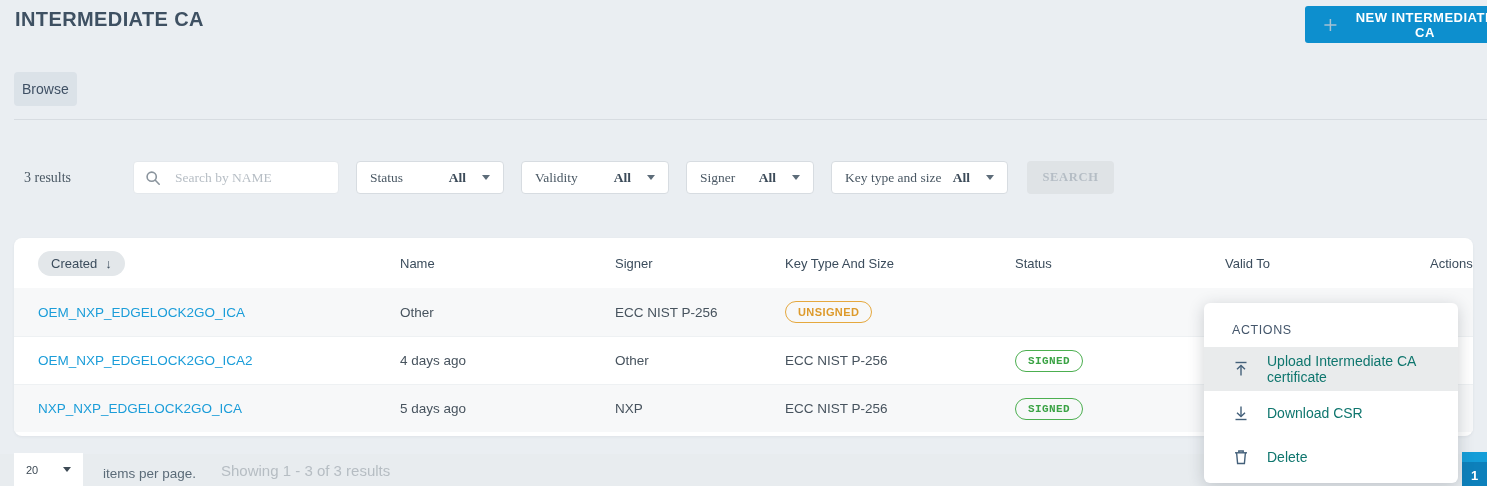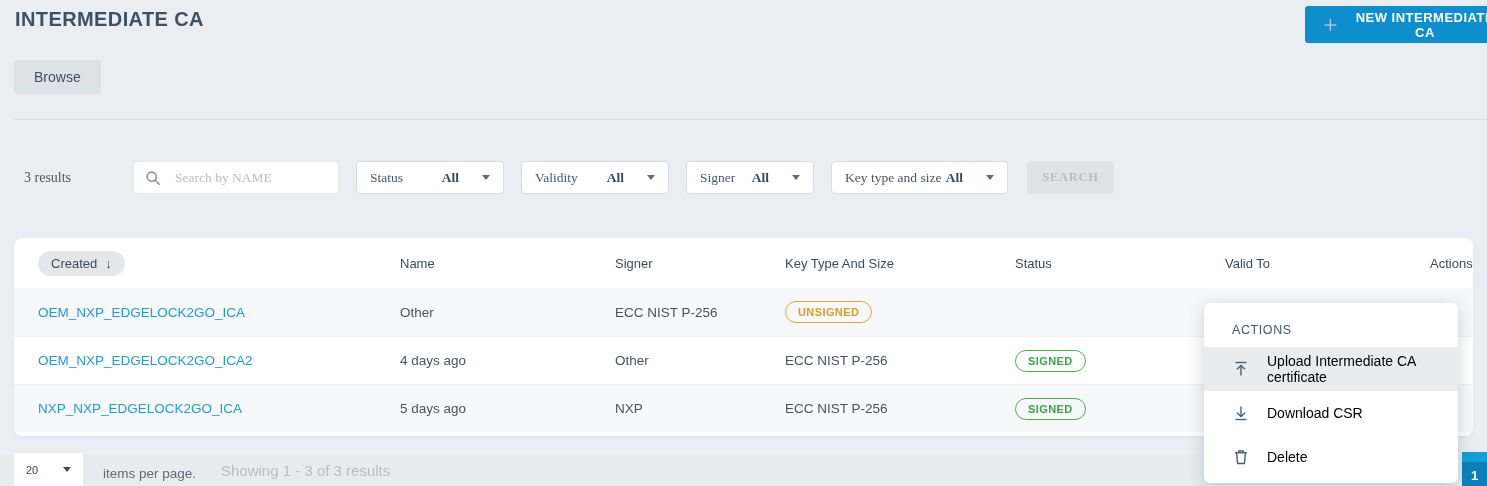--- a/index.html
+++ b/index.html
@@ -11,37 +11,37 @@
     color:#47535e;
   }
   
   .page-title { position:absolute; left:15px; top:8px; font-size:20px; font-weight:700;
     color:#3e5062; letter-spacing:.4px; }
   .new-btn { position:absolute; left:1305px; top:6px; height:37px; width:195px;
     background:#0d8fce; color:#fff; border:none; border-radius:3px; cursor:pointer;
     font-size:13px; font-weight:700; letter-spacing:.5px;
     display:flex; align-items:center; gap:12px; padding-left:18px;
     font-family:inherit; }
-  .browse-btn { position:absolute; left:14px; top:60px; height:34px; padding:0 20px;
+  .browse-btn { position:absolute; left:14px; top:72px; height:34px; padding:0 8px;
     background:#dbe2e8; color:#3f5064; font-size:14px; border:none; border-radius:4px;
     display:flex; align-items:center; cursor:pointer; font-family:inherit; }
   .rule { position:absolute; left:14px; right:0; top:119px; height:1px; background:#d7dce1; }
 
   
   .filters { position:absolute; left:24px; top:161px; height:33px; display:flex; align-items:center;font-family:Liberation Serif, serif; }
   .results { font-size:14px; color:#4a5864; margin-right:62px; white-space:nowrap; }
   .search-box { width:206px; height:33px; background:#fff; border:1px solid #e4e8ec;
     border-radius:4px; display:flex; align-items:center; gap:14px; padding:0 11px; margin-right:17px; }
   .search-box input { border:none; outline:none; flex:1; min-width:0; font-size:13.5px;
     color:#45525e; background:transparent; font-family:inherit; }
   .search-box input::placeholder { color:#b7bec5; }
   .select { height:33px; background:#fff; border:1px solid #d7dce1; border-radius:4px;
     display:flex; align-items:center; justify-content:space-between; padding:0 13px;
     margin-right:17px; font-size:13.5px; color:#4a5864; cursor:pointer; }
-  .select .val { font-weight:700; color:#3c4b59; display:flex; align-items:center; gap:23px; }
+  .select .val { font-weight:700; color:#3c4b59; display:flex; align-items:center; gap:16px; }
   .caret { width:0; height:0; border-left:4.5px solid transparent; border-right:4.5px solid transparent;
     border-top:5px solid #5d6c79; }
   .w-status{width:148px} .w-validity{width:148px} .w-signer{width:128px} .w-key{width:177px}
   .search-btn { width:87px; height:33px; background:#dfe3e6; border:none; border-radius:4px;
     color:#b5bdc5; font-size:12.5px; font-weight:700; letter-spacing:.7px; margin-left:2px;
     font-family:inherit; }
 
   
   .card { position:absolute; left:14px; top:238px; width:1459px; background:#fff;
     border-radius:8px; overflow:hidden; box-shadow:0 1px 3px rgba(40,50,60,.06); padding-bottom:4px; }
@@ -52,28 +52,28 @@
   .thead + .trow { border-top:none; }
   .r-odd { background:#f7f8f9; }
   .col-actions { text-align:right; }
   .created-pill { display:inline-flex; align-items:center; gap:8px; background:#e3e7ea;
     border-radius:14px; padding:5px 13px; justify-self:start; cursor:pointer; color:#3b4c5c; }
   .sort-arrow { font-size:13px; color:#3b4c5c; }
   .cell-link { color:#1b9dd9; text-decoration:none; cursor:pointer; }
   .badge { display:inline-flex; padding:4px 12px; border-radius:12px; font-size:11px;
     font-weight:700; letter-spacing:.4px; justify-self:start; }
   .badge-unsigned { color:#dd9a2b; border:1.5px solid #e5a83e; }
-  .badge-signed   { color:#3ba345; border:1.5px solid #4caf50; }
+  .badge-signed   { color:#3ba345; border:1.5px solid #4caf50;font-family:Liberation Mono, monospace; }
 
   
   .menu { position:absolute; left:1204px; top:303px; width:254px; background:#fff;
     border-radius:6px; box-shadow:0 3px 16px rgba(40,50,65,.22); padding:16px 0 4px; z-index:5; }
   .menu-title { padding:4px 28px 10px; font-size:12.5px; color:#44566b; letter-spacing:.6px; }
   .menu-item { height:44px; display:flex; align-items:center; gap:17px; padding:0 28px;
-    font-size:14px; color:#000000; cursor:pointer; }
+    font-size:14px; color:#0f766e; cursor:pointer; }
   .menu-item.hover { background:#e9ebec; }
   .menu-item svg { flex:0 0 auto; }
 
   
   .footer { position:absolute; left:0; right:0; top:454px; height:32px; background:#e8ecef; }
   .pp-select { position:absolute; left:14px; top:453px; width:69px; height:33px; background:#fff;
     display:flex; align-items:center; justify-content:space-between; padding:0 12px;
     font-size:11px; color:#3d4a55; cursor:pointer; z-index:2; }
   .pp-select .caret { border-top-color:#3d4a55; }
   .pp-label { position:absolute; left:103px; top:466px; font-size:13.5px; color:#5b6b78; }

